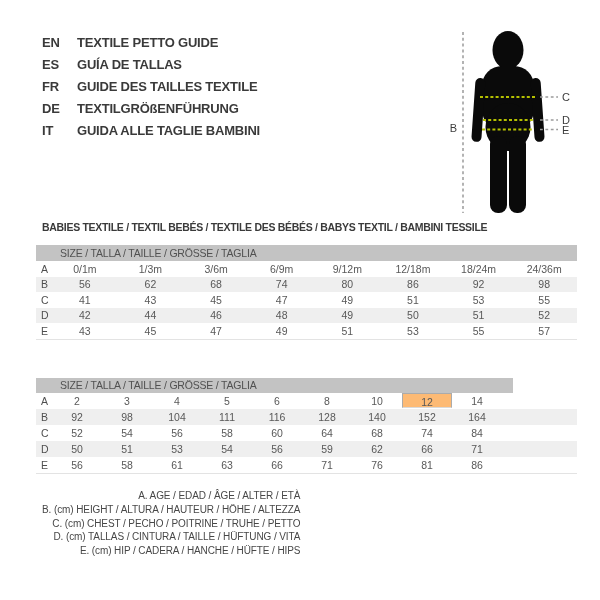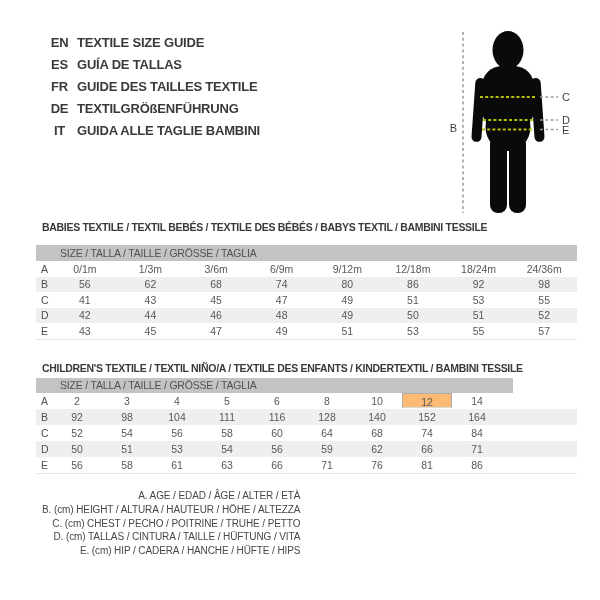--- a/index.html
+++ b/index.html
@@ -2,21 +2,21 @@
 <html><head>
 <meta charset="utf-8">
 <style>
   html,body{margin:0;padding:0;background:#fff;}
   .canvas{position:relative;width:600px;height:600px;background:#ffffff;overflow:hidden;
           font-family:"Liberation Sans", sans-serif;color:#3d3d3d;}
 
   
   .lang-block{position:absolute;left:42px;top:32px;}
   .lang-row{height:22px;line-height:22px;font-size:13px;font-weight:700;letter-spacing:-0.2px;color:#3a3a3a;}
-  .lang-code{display:inline-block;width:35px;text-align:center;}
+  .lang-code{display:inline-block;width:35px;}
 
   
   .figure{position:absolute;left:420px;top:10px;}
 
   
   .t-title{position:absolute;left:42px;font-size:10.5px;font-weight:700;letter-spacing:-0.3px;color:#3a3a3a;white-space:nowrap;}
   .t-bar{position:absolute;left:36px;height:16px;line-height:16px;background:#c3c3c3;
          font-size:10.5px;color:#515151;padding-left:24px;box-sizing:border-box;letter-spacing:-0.2px;white-space:nowrap;}
   .t-rows{position:absolute;left:36px;width:541px;border-bottom:1px solid #e3e3e3;}
   .trow{display:grid;align-items:center;}
@@ -35,21 +35,21 @@
   
   .legend{position:absolute;left:42px;top:489px;}
   .legend-line{height:13.8px;line-height:13.8px;font-size:10px;color:#474747;letter-spacing:-0.1px;white-space:nowrap;text-align:right;}
 </style>
 </head>
 <body>
 
 <div class="canvas">
 
   <div class="lang-block">
-    <div class="lang-row"><span class="lang-code">EN</span><span class="lang-label">TEXTILE SIZE GUIDE</span></div>
+    <div class="lang-row"><span class="lang-code">EN</span><span class="lang-label">TEXTILE PETTO GUIDE</span></div>
     <div class="lang-row"><span class="lang-code">ES</span><span class="lang-label">GUÍA DE TALLAS</span></div>
     <div class="lang-row"><span class="lang-code">FR</span><span class="lang-label">GUIDE DES TAILLES TEXTILE</span></div>
     <div class="lang-row"><span class="lang-code">DE</span><span class="lang-label">TEXTILGRÖßENFÜHRUNG</span></div>
     <div class="lang-row"><span class="lang-code">IT</span><span class="lang-label">GUIDA ALLE TAGLIE BAMBINI</span></div>
   </div>
 
   <svg class="figure" width="180" height="220" viewBox="0 0 180 220">
 
     <line x1="43" y1="22" x2="43" y2="203" stroke="#9b9b9b" stroke-width="1.5" stroke-dasharray="3 2.8"></line>
     <text x="37" y="122" text-anchor="end" font-size="11" fill="#3c3c3c">B</text>
@@ -131,21 +131,20 @@
         <span class="tcell">45</span>
         <span class="tcell">47</span>
         <span class="tcell">49</span>
         <span class="tcell">51</span>
         <span class="tcell">53</span>
         <span class="tcell">55</span>
         <span class="tcell">57</span>
       </div>
     </div>
 
-  <div class="t-title" id="children-title">CHILDREN'S TEXTILE / TEXTIL NIÑO/A / TEXTILE DES ENFANTS / KINDERTEXTIL / BAMBINI TESSILE</div>
   <div class="t-bar" id="children-bar">SIZE / TALLA / TAILLE / GRÖSSE / TAGLIA</div>
   <div class="t-rows t-children" id="children-rows">
       <div class="trow">
         <span class="tlabel">A</span>
         <span class="tcell">2</span>
         <span class="tcell">3</span>
         <span class="tcell">4</span>
         <span class="tcell">5</span>
         <span class="tcell">6</span>
         <span class="tcell">8</span>

